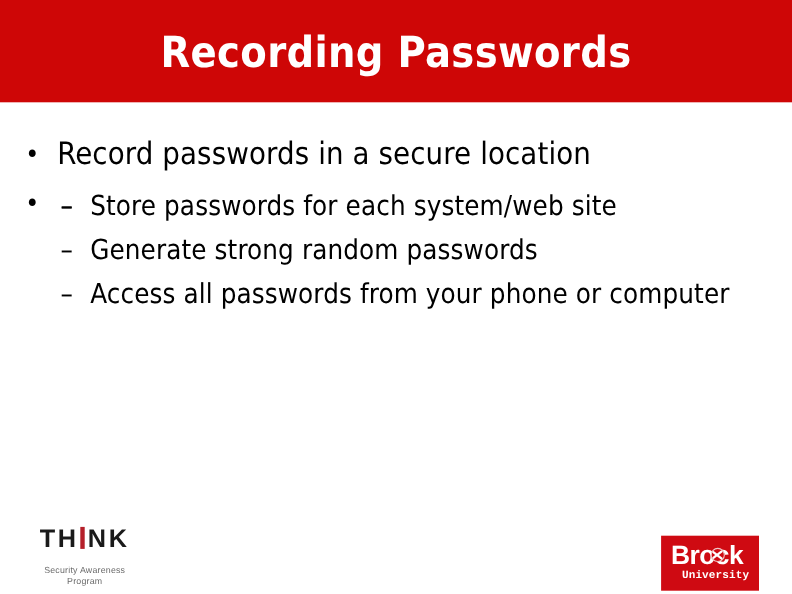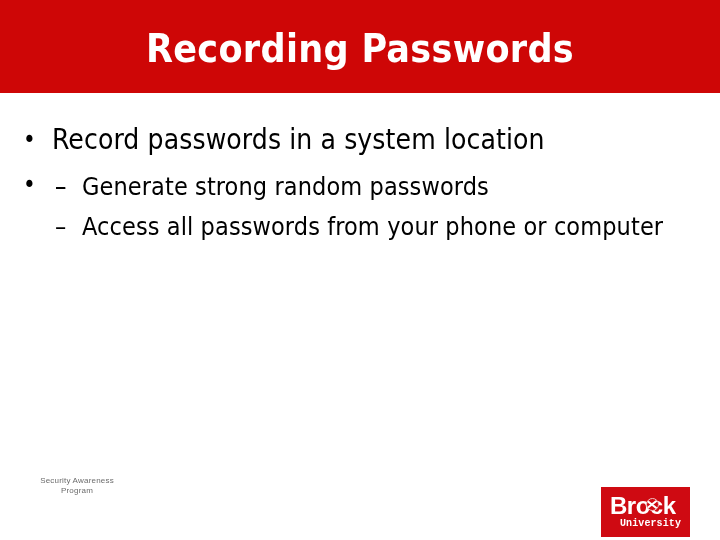--- a/index.html
+++ b/index.html
@@ -114,21 +114,21 @@
   .think-word .redbar {
     display: inline-block;
     width: 4px;
     height: 20px;
     background: #b5202a;
     vertical-align: -2px;
     margin: 0 3px 0 1px;
   }
   .think-sub {
     display: block;
-    margin-top: 0;
+    margin-top: 12px;
     font-family: "Liberation Sans", sans-serif;
     font-size: 8px;
     line-height: 10px;
     color: #6b6b6b;
     letter-spacing: 0.2px;
   }
 
   
   .brock-logo {
     position: absolute;
@@ -200,51 +200,55 @@
 <div class="slide">
 
   <div class="title-band">
     <div class="title-text">Recording Passwords</div>
   </div>
 
   <div class="body-area">
 
     <div class="bullet-l1">
       <span class="marker">•</span>
-      <span>Record passwords in a system location</span>
+      <span>Record passwords in a secure location</span>
     </div>
 
     <div class="bullet-l1">
       <span class="marker">•</span>
     </div>
 
     <div class="sub-list">
 
       <div class="bullet-l2">
         <span class="marker">–</span>
       </div>
 
       <div class="bullet-l2">
         <span class="marker">–</span>
+        <span>Store passwords for each system/web site</span>
       </div>
 
       <div class="bullet-l2">
         <span class="marker">–</span>
         <span>Generate strong random passwords</span>
       </div>
 
       <div class="bullet-l2">
         <span class="marker">–</span>
         <span>Access all passwords from your phone or computer</span>
       </div>
 
     </div>
   </div>
 
   <div class="think-logo">
+    <span class="think-word">
+      <span>TH</span><span class="redbar"></span><span>NK</span>
+    </span>
     <span class="think-sub">Security Awareness</span>
     <span class="think-sub" style="margin-top:0;">Program</span>
   </div>
 
   <div class="brock-logo">
     <span class="brock-word">Brock</span>
     <span class="brock-emblem"></span>
     <span class="brock-univ">University</span>
   </div>
 

